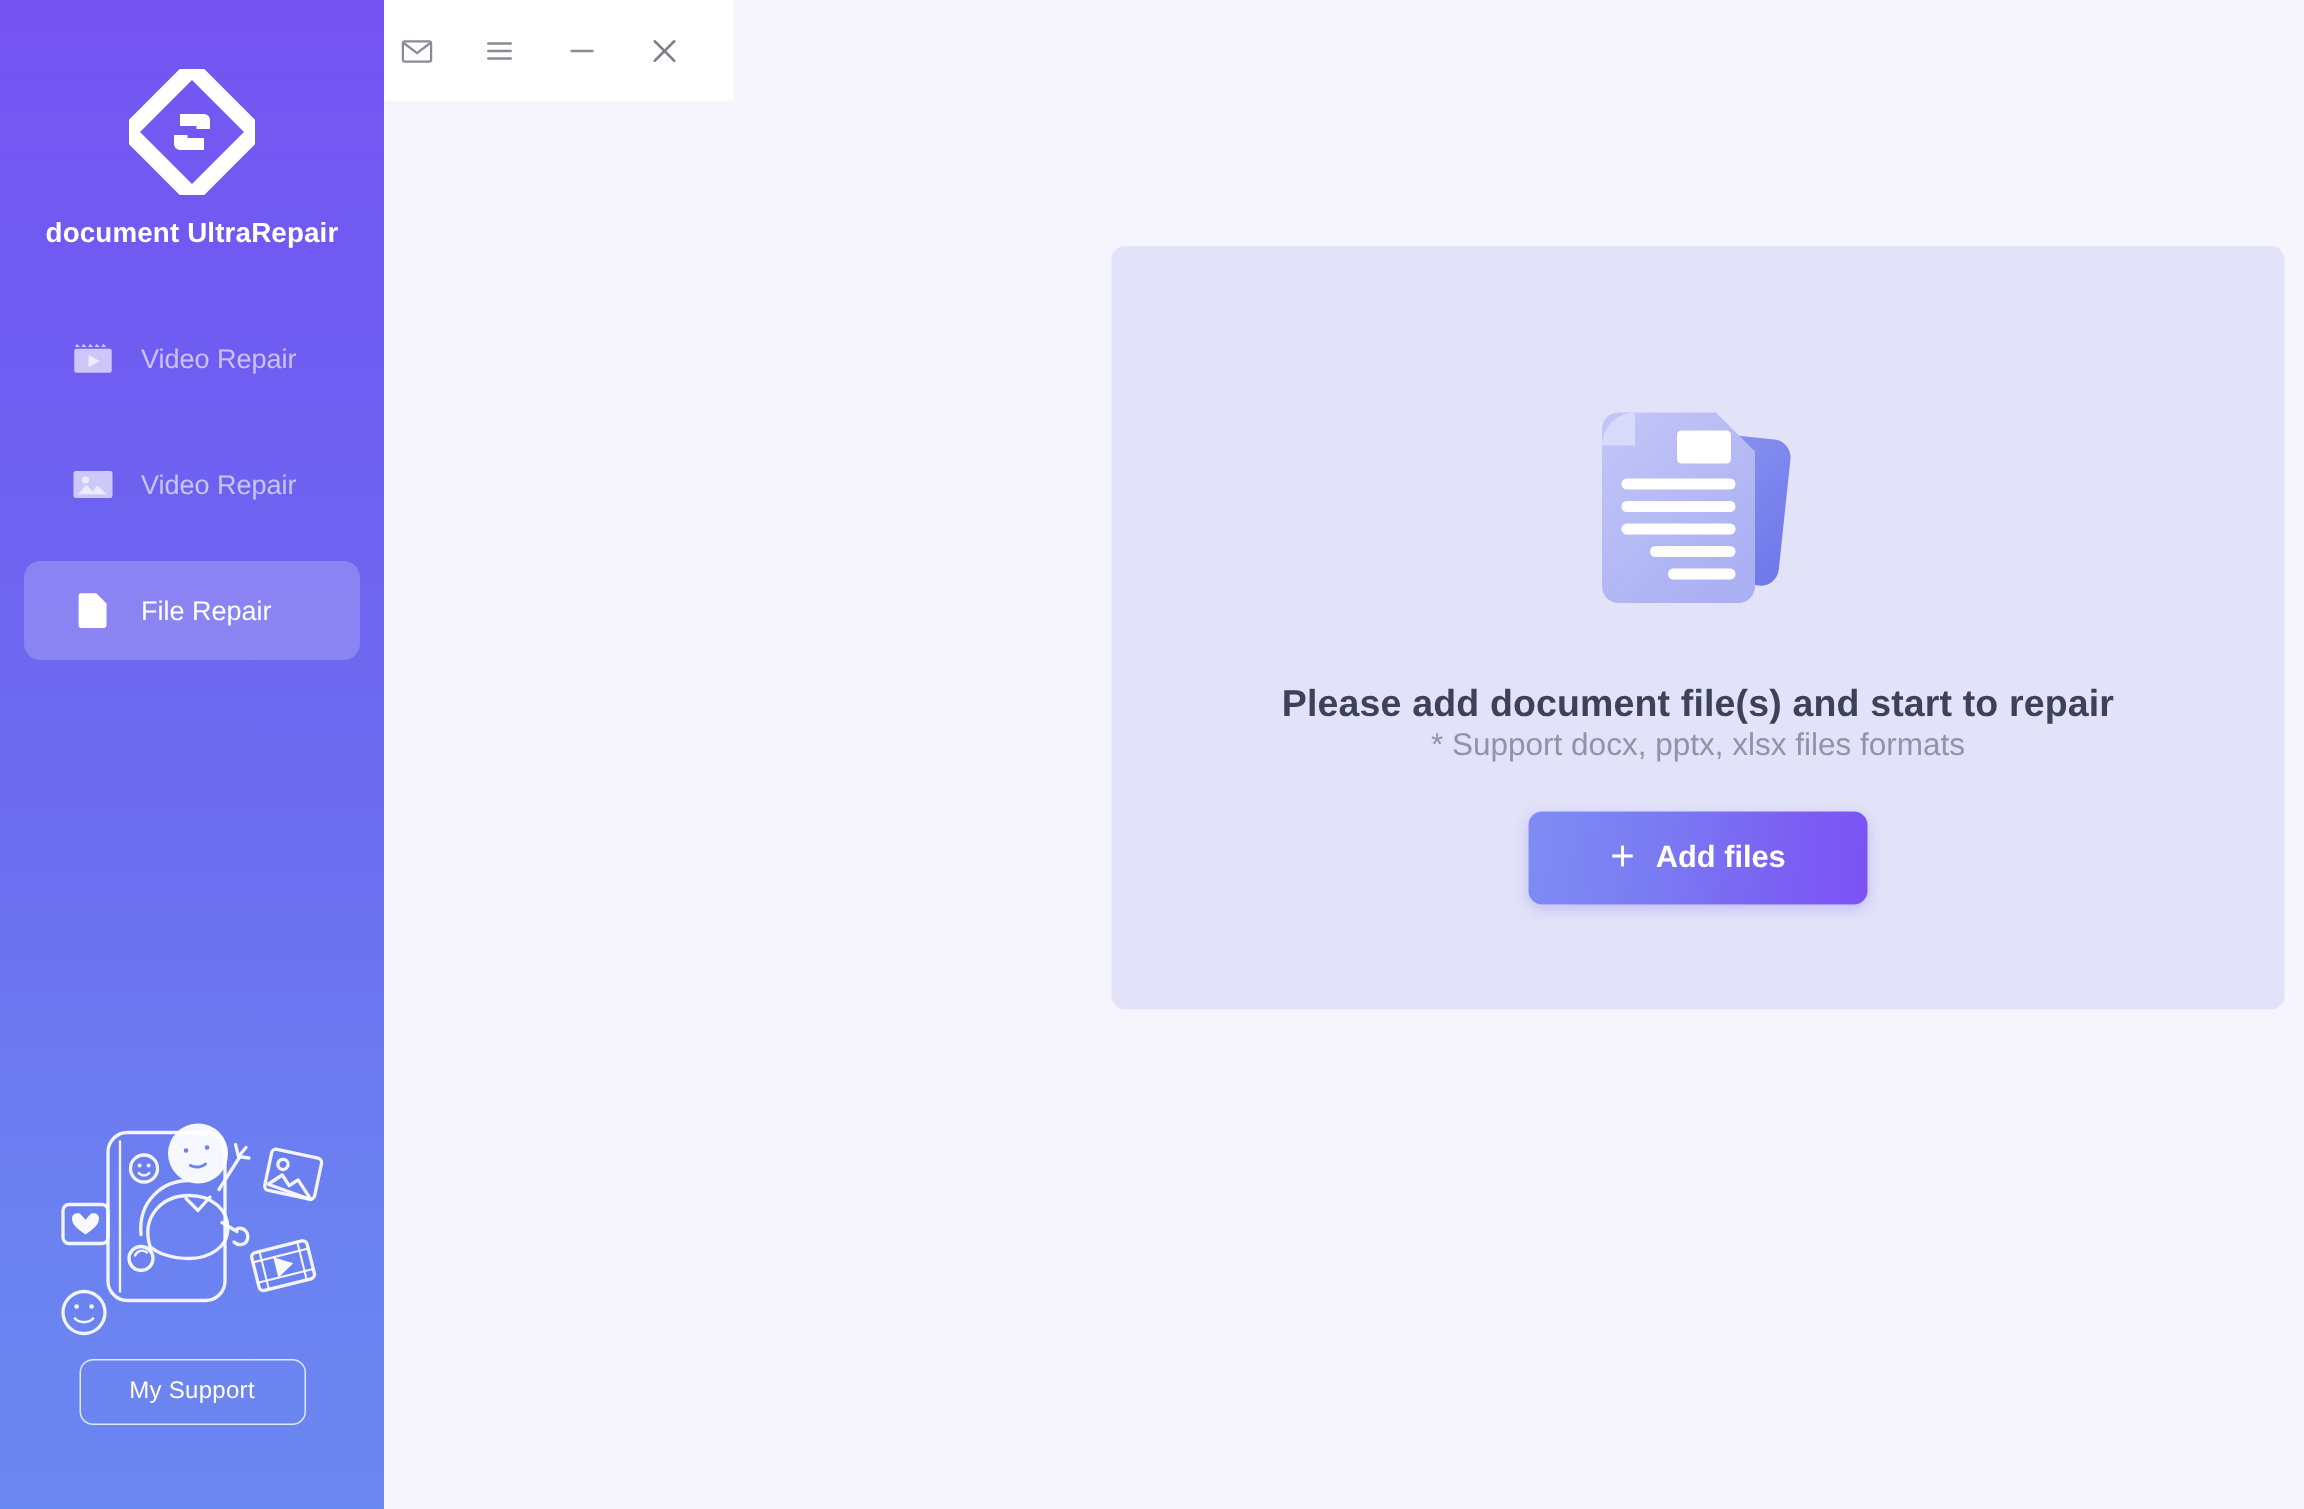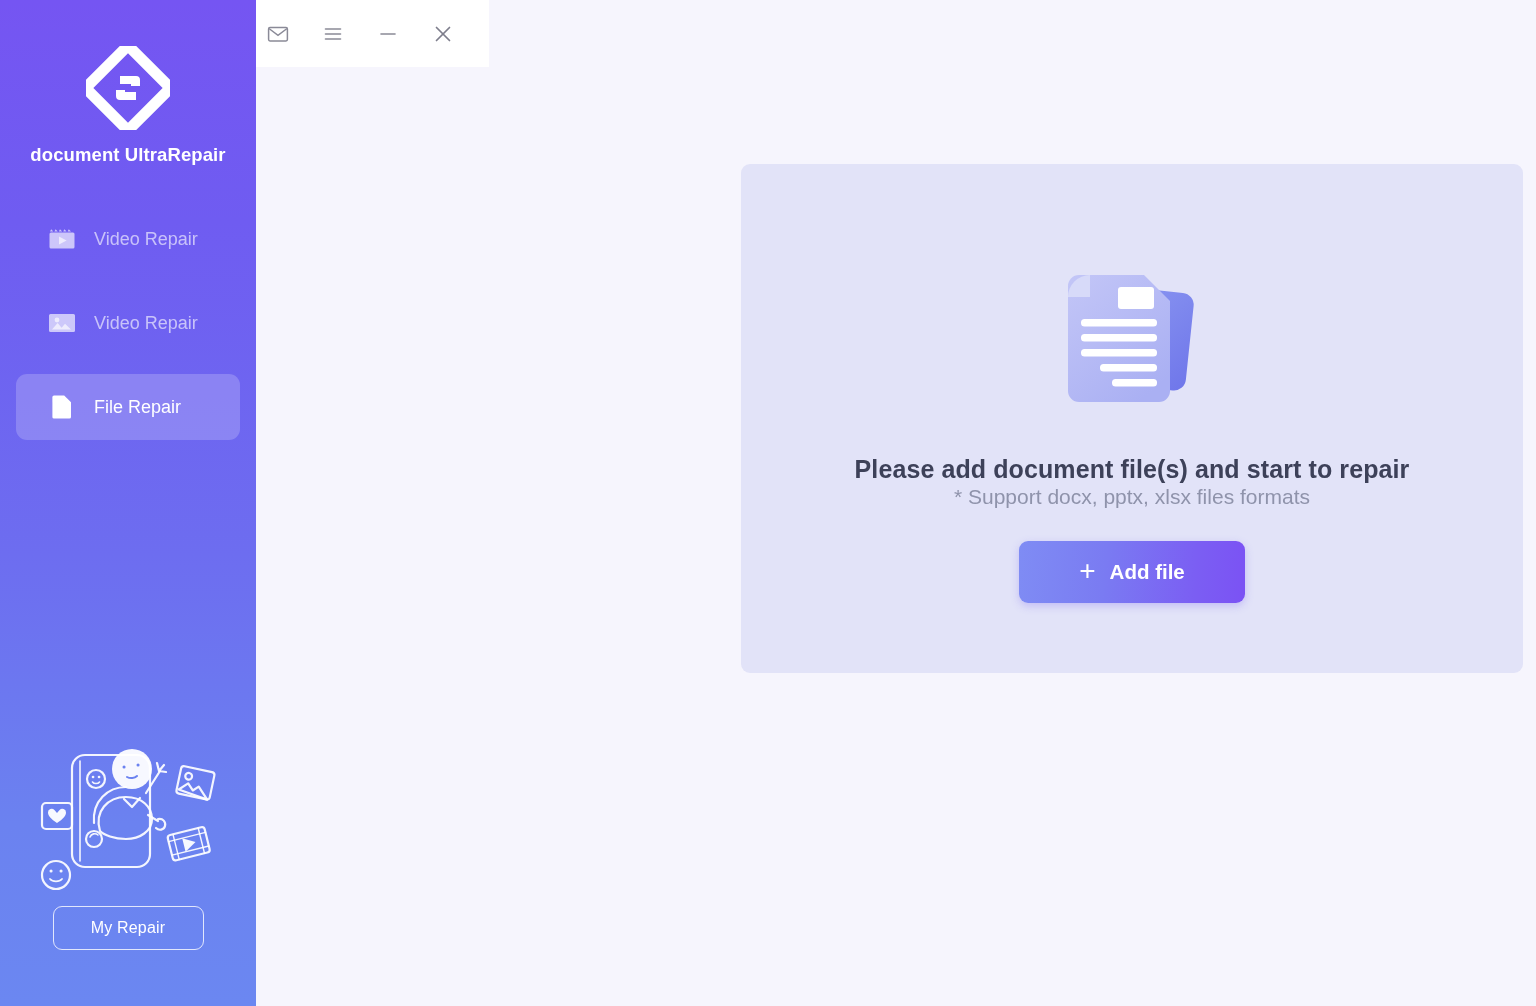--- a/index.html
+++ b/index.html
@@ -302,21 +302,21 @@
             <g transform="rotate(-14 160 118)">
               <rect x="142" y="104" width="38" height="26" rx="3"></rect>
               <path d="M142 110 h38 M142 124 h38" stroke-width="1.4"></path>
               <path d="M148 104 v26 M174 104 v26" stroke-width="1.4"></path>
               <polygon points="156,110 168,117 156,124" fill="rgba(255,255,255,.95)" stroke="none"></polygon>
             </g>
           </g>
         </svg>
       </div>
       <div class="account-wrap">
-        <button id="account-btn">My Repair</button>
+        <button id="account-btn">My Support</button>
       </div>
     </div>
 
   </aside>
 
   <section id="right">
 
     <div id="titlebar">
 
       <button class="tb-btn">
@@ -385,21 +385,21 @@
             <rect x="48" y="97" width="57" height="7.4" rx="3.5" fill="#ffffff"></rect>
             <rect x="60" y="112" width="45" height="7.4" rx="3.5" fill="#ffffff"></rect>
           </svg>
         </div>
 
         <div class="dz-title">Please add document file(s) and start to repair</div>
         <div class="dz-sub">* Support docx, pptx, xlsx files formats</div>
 
         <button id="add-file-btn">
           <span class="plus">+</span>
-          <span>Add file</span>
+          <span>Add files</span>
         </button>
 
       </div>
 
     </div>
 
   </section>
 
 </div>
 

